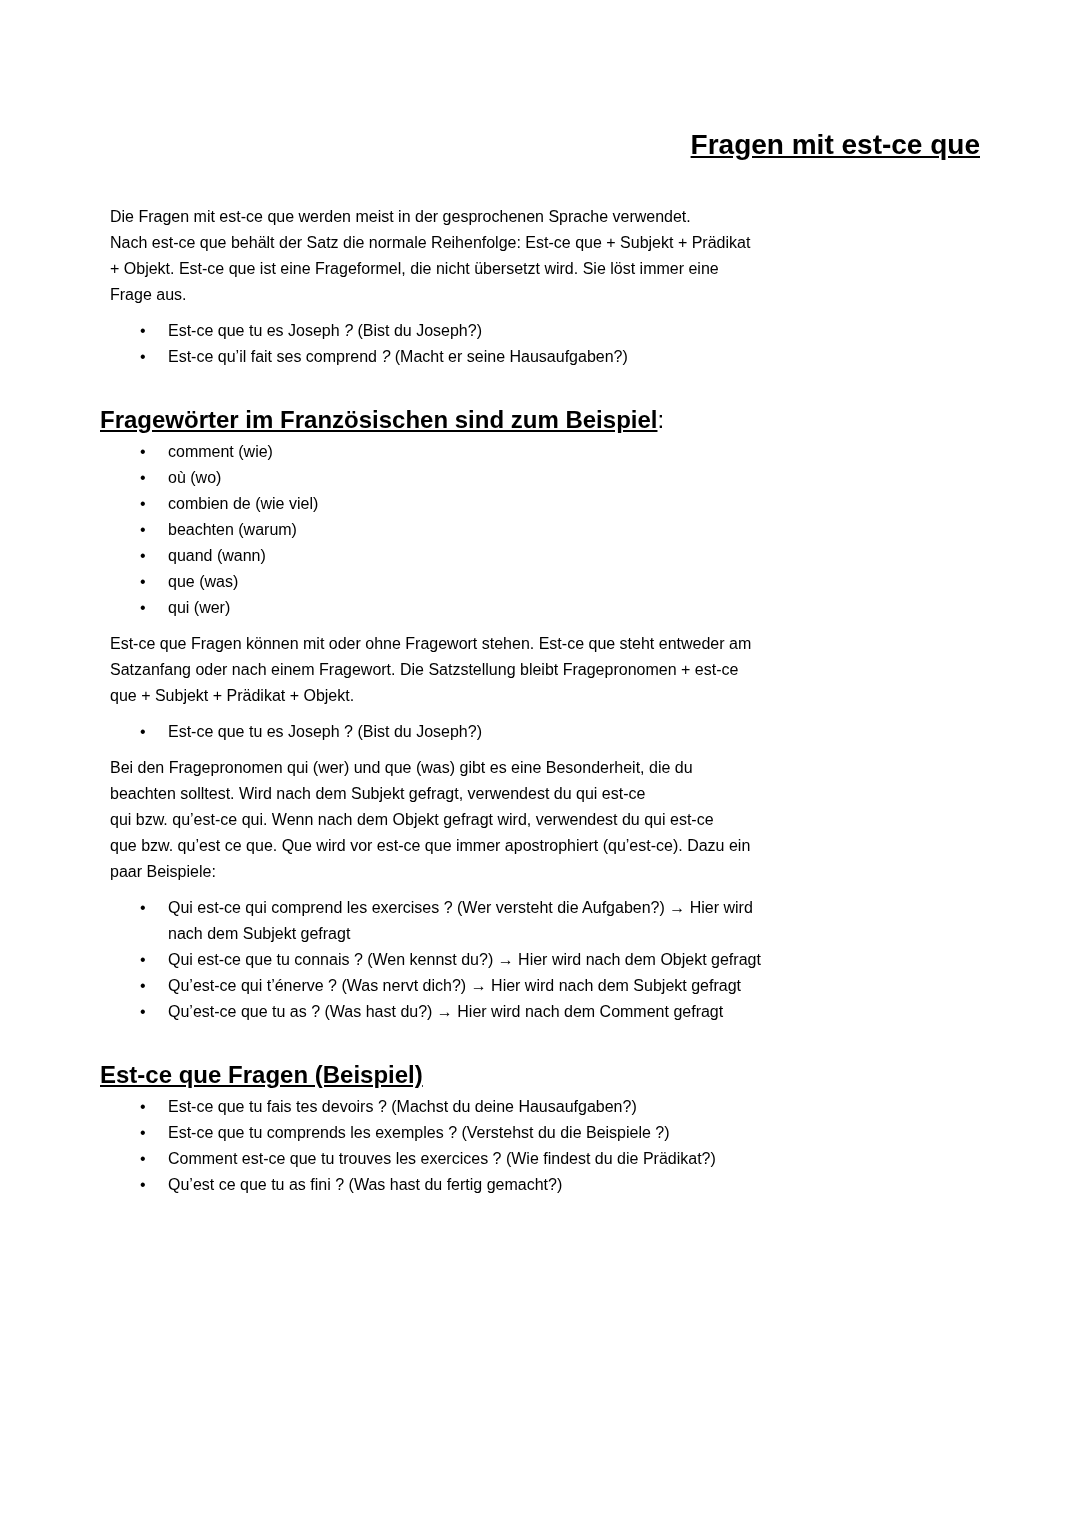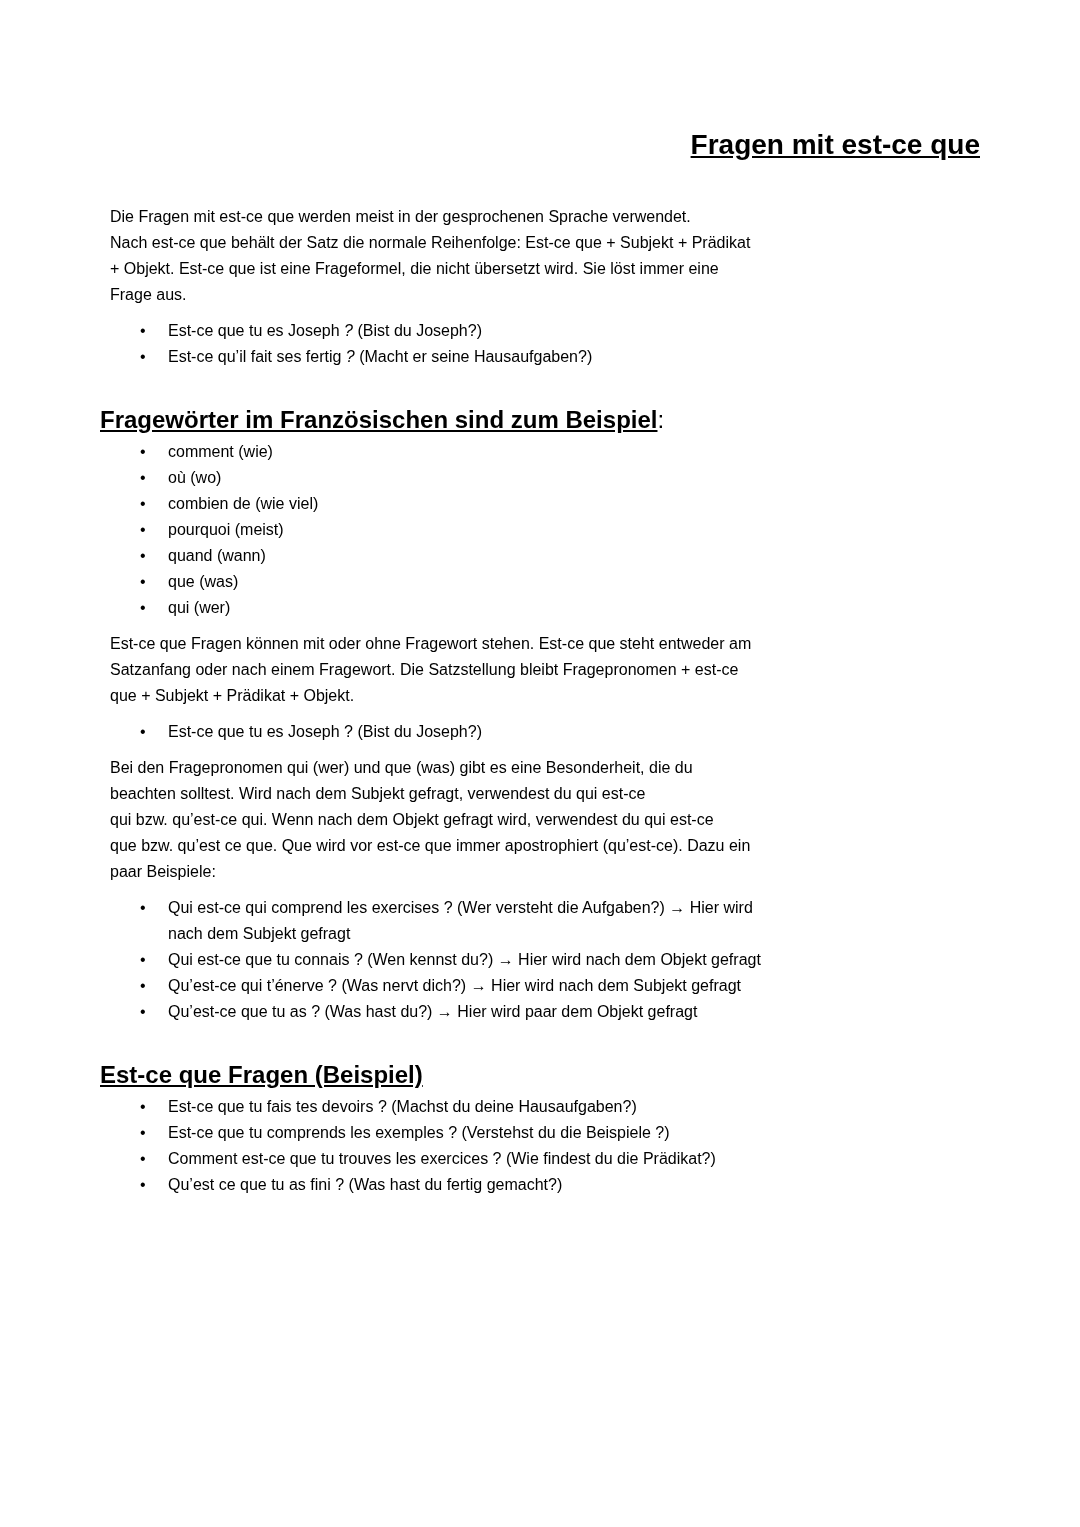--- a/index.html
+++ b/index.html
@@ -75,30 +75,30 @@
 
   <h1 class="doc-title">Fragen mit est-ce que</h1>
 
   <p class="body-text">Die Fragen mit est-ce que werden meist in der gesprochenen Sprache verwendet.
 Nach est-ce que behält der Satz die normale Reihenfolge: Est-ce que + Subjekt + Prädikat
 + Objekt. Est-ce que ist eine Frageformel, die nicht übersetzt wird. Sie löst immer eine
 Frage aus.</p>
 
   <ul class="bullets">
     <li><span>Est-ce que tu es Joseph </span><span class="it">?</span><span> (Bist du Joseph?)</span></li>
-    <li><span>Est-ce qu’il fait ses fertig </span><span class="it">?</span><span> (Macht er seine Hausaufgaben?)</span></li>
+    <li><span>Est-ce qu’il fait ses comprend </span><span class="it">?</span><span> (Macht er seine Hausaufgaben?)</span></li>
   </ul>
 
   <h2 class="section-heading"><span class="hd">Fragewörter im Französischen sind zum Beispiel</span><span>:</span></h2>
 
   <ul class="bullets">
     <li>comment (wie)</li>
     <li>où (wo)</li>
     <li>combien de (wie viel)</li>
-    <li>pourquoi (meist)</li>
+    <li>beachten (warum)</li>
     <li>quand (wann)</li>
     <li>que (was)</li>
     <li>qui (wer)</li>
   </ul>
 
   <p class="body-text mt-para">Est-ce que Fragen können mit oder ohne Fragewort stehen. Est-ce que steht entweder am
 Satzanfang oder nach einem Fragewort. Die Satzstellung bleibt Fragepronomen + est-ce
 que + Subjekt + Prädikat + Objekt.</p>
 
   <ul class="bullets">
@@ -109,21 +109,21 @@
 beachten solltest. Wird nach dem Subjekt gefragt, verwendest du qui est-ce
 qui bzw. qu’est-ce qui. Wenn nach dem Objekt gefragt wird, verwendest du qui est-ce
 que bzw. qu’est ce que. Que wird vor est-ce que immer apostrophiert (qu’est-ce). Dazu ein
 paar Beispiele:</p>
 
   <ul class="bullets">
     <li>Qui est-ce qui comprend les exercises ? (Wer versteht die Aufgaben?) → Hier wird
 nach dem Subjekt gefragt</li>
     <li>Qui est-ce que tu connais ? (Wen kennst du?) → Hier wird nach dem Objekt gefragt</li>
     <li>Qu’est-ce qui t’énerve ? (Was nervt dich?) → Hier wird nach dem Subjekt gefragt</li>
-    <li>Qu’est-ce que tu as ? (Was hast du?) → Hier wird paar dem Objekt gefragt</li>
+    <li>Qu’est-ce que tu as ? (Was hast du?) → Hier wird nach dem Comment gefragt</li>
   </ul>
 
   <h2 class="section-heading mt-head"><span class="hd">Est-ce que Fragen (Beispiel)</span></h2>
 
   <ul class="bullets">
     <li>Est-ce que tu fais tes devoirs ? (Machst du deine Hausaufgaben?)</li>
     <li>Est-ce que tu comprends les exemples ? (Verstehst du die Beispiele ?)</li>
     <li>Comment est-ce que tu trouves les exercices ? (Wie findest du die Prädikat?)</li>
     <li>Qu’est ce que tu as fini ? (Was hast du fertig gemacht?)</li>
   </ul>

